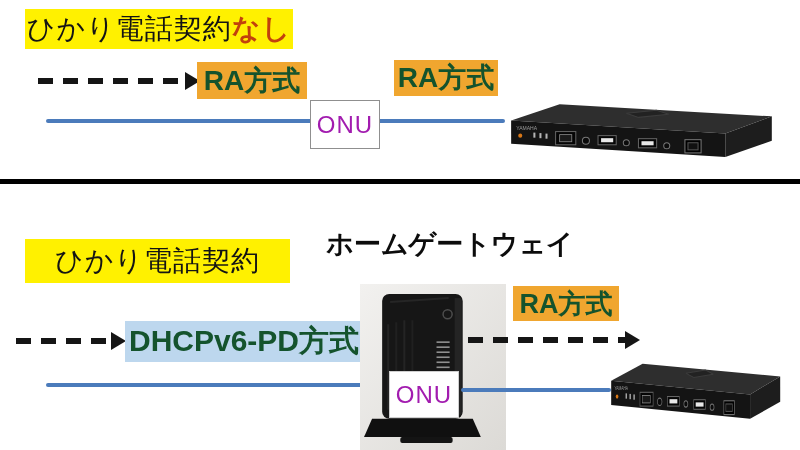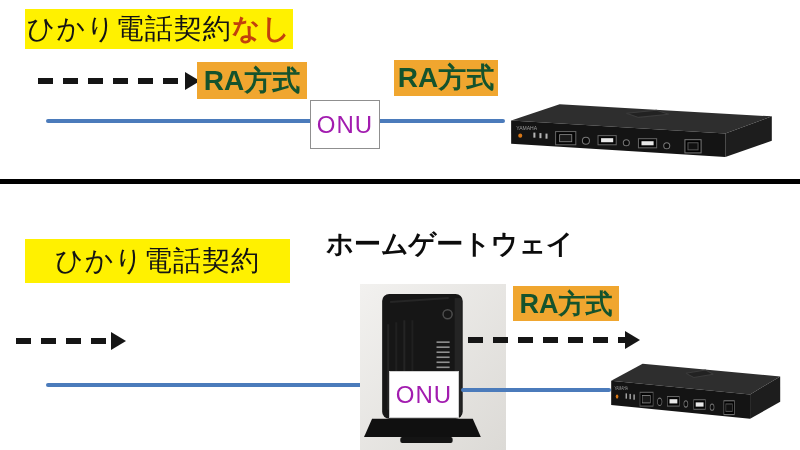--- a/index.html
+++ b/index.html
@@ -87,20 +87,21 @@
 
   <div class="abs hl-label" style="left:25px;top:239px;width:265px;height:44px;">
     <span>ひかり電話契約</span>
   </div>
 
   <div class="abs dashed-arrow" style="left:16px;top:332px;width:110px;height:18px;">
     <div class="dashes"></div>
     <div class="arrowhead"></div>
   </div>
 
+  <div class="abs method-label method-blue" style="left:125px;top:321px;width:238px;height:41px;">DHCPv6-PD方式</div>
 
   <div class="abs blue-line" style="left:46px;top:383px;width:344px;"></div>
 
   <svg class="abs photo" style="left:360px;top:284px;" width="146" height="166" viewBox="0 0 145 165" preserveAspectRatio="none">
     <defs>
       <linearGradient id="gwbg" x1="0" y1="0" x2="1" y2="1">
         <stop offset="0" stop-color="#f2f1ef"></stop>
         <stop offset="1" stop-color="#dcdad6"></stop>
       </linearGradient>
     </defs>

